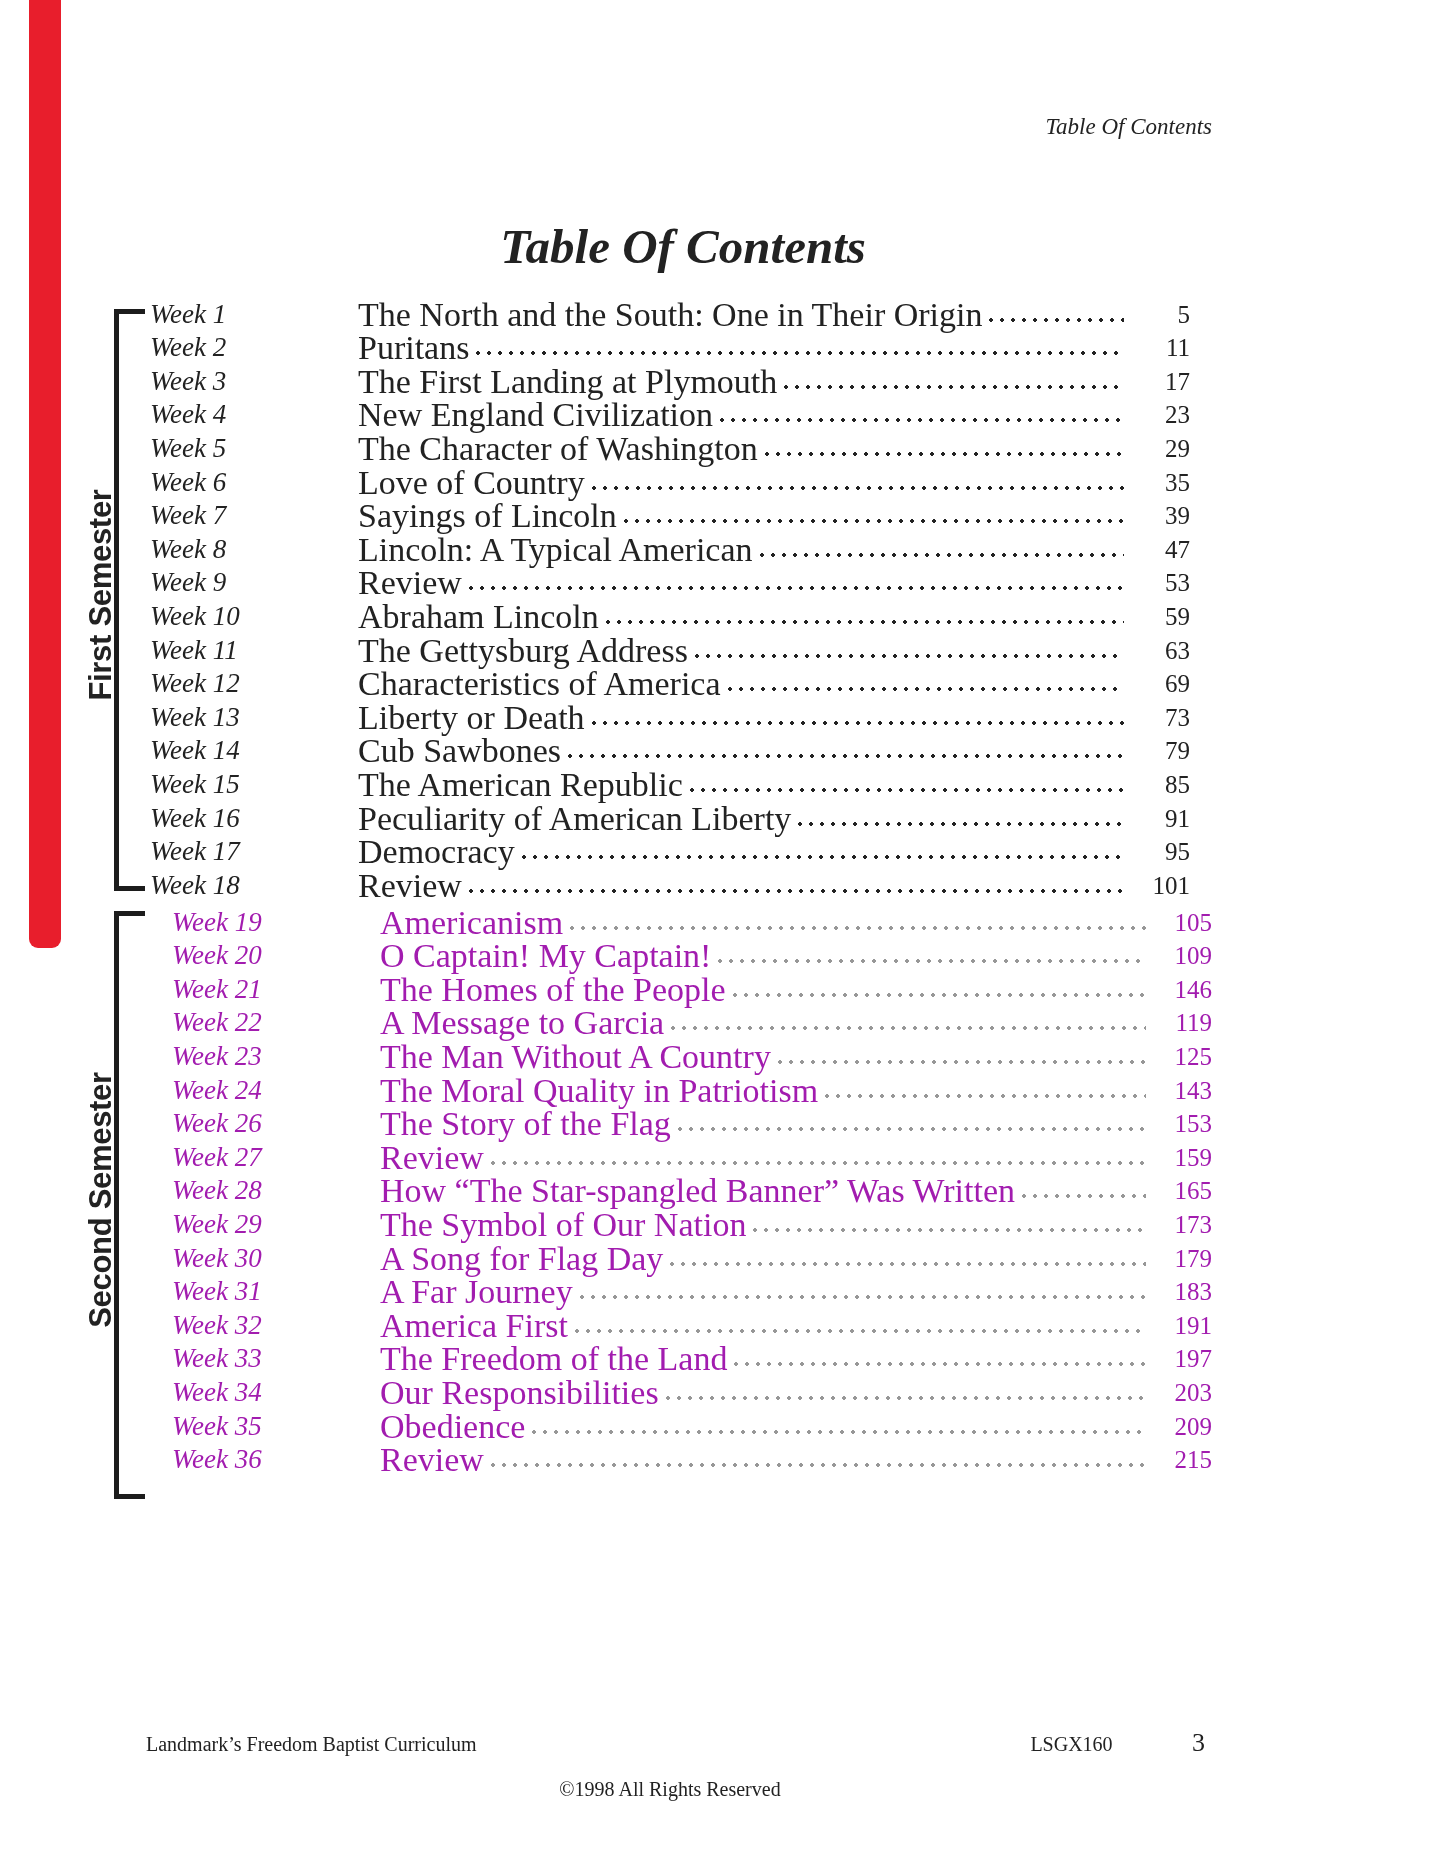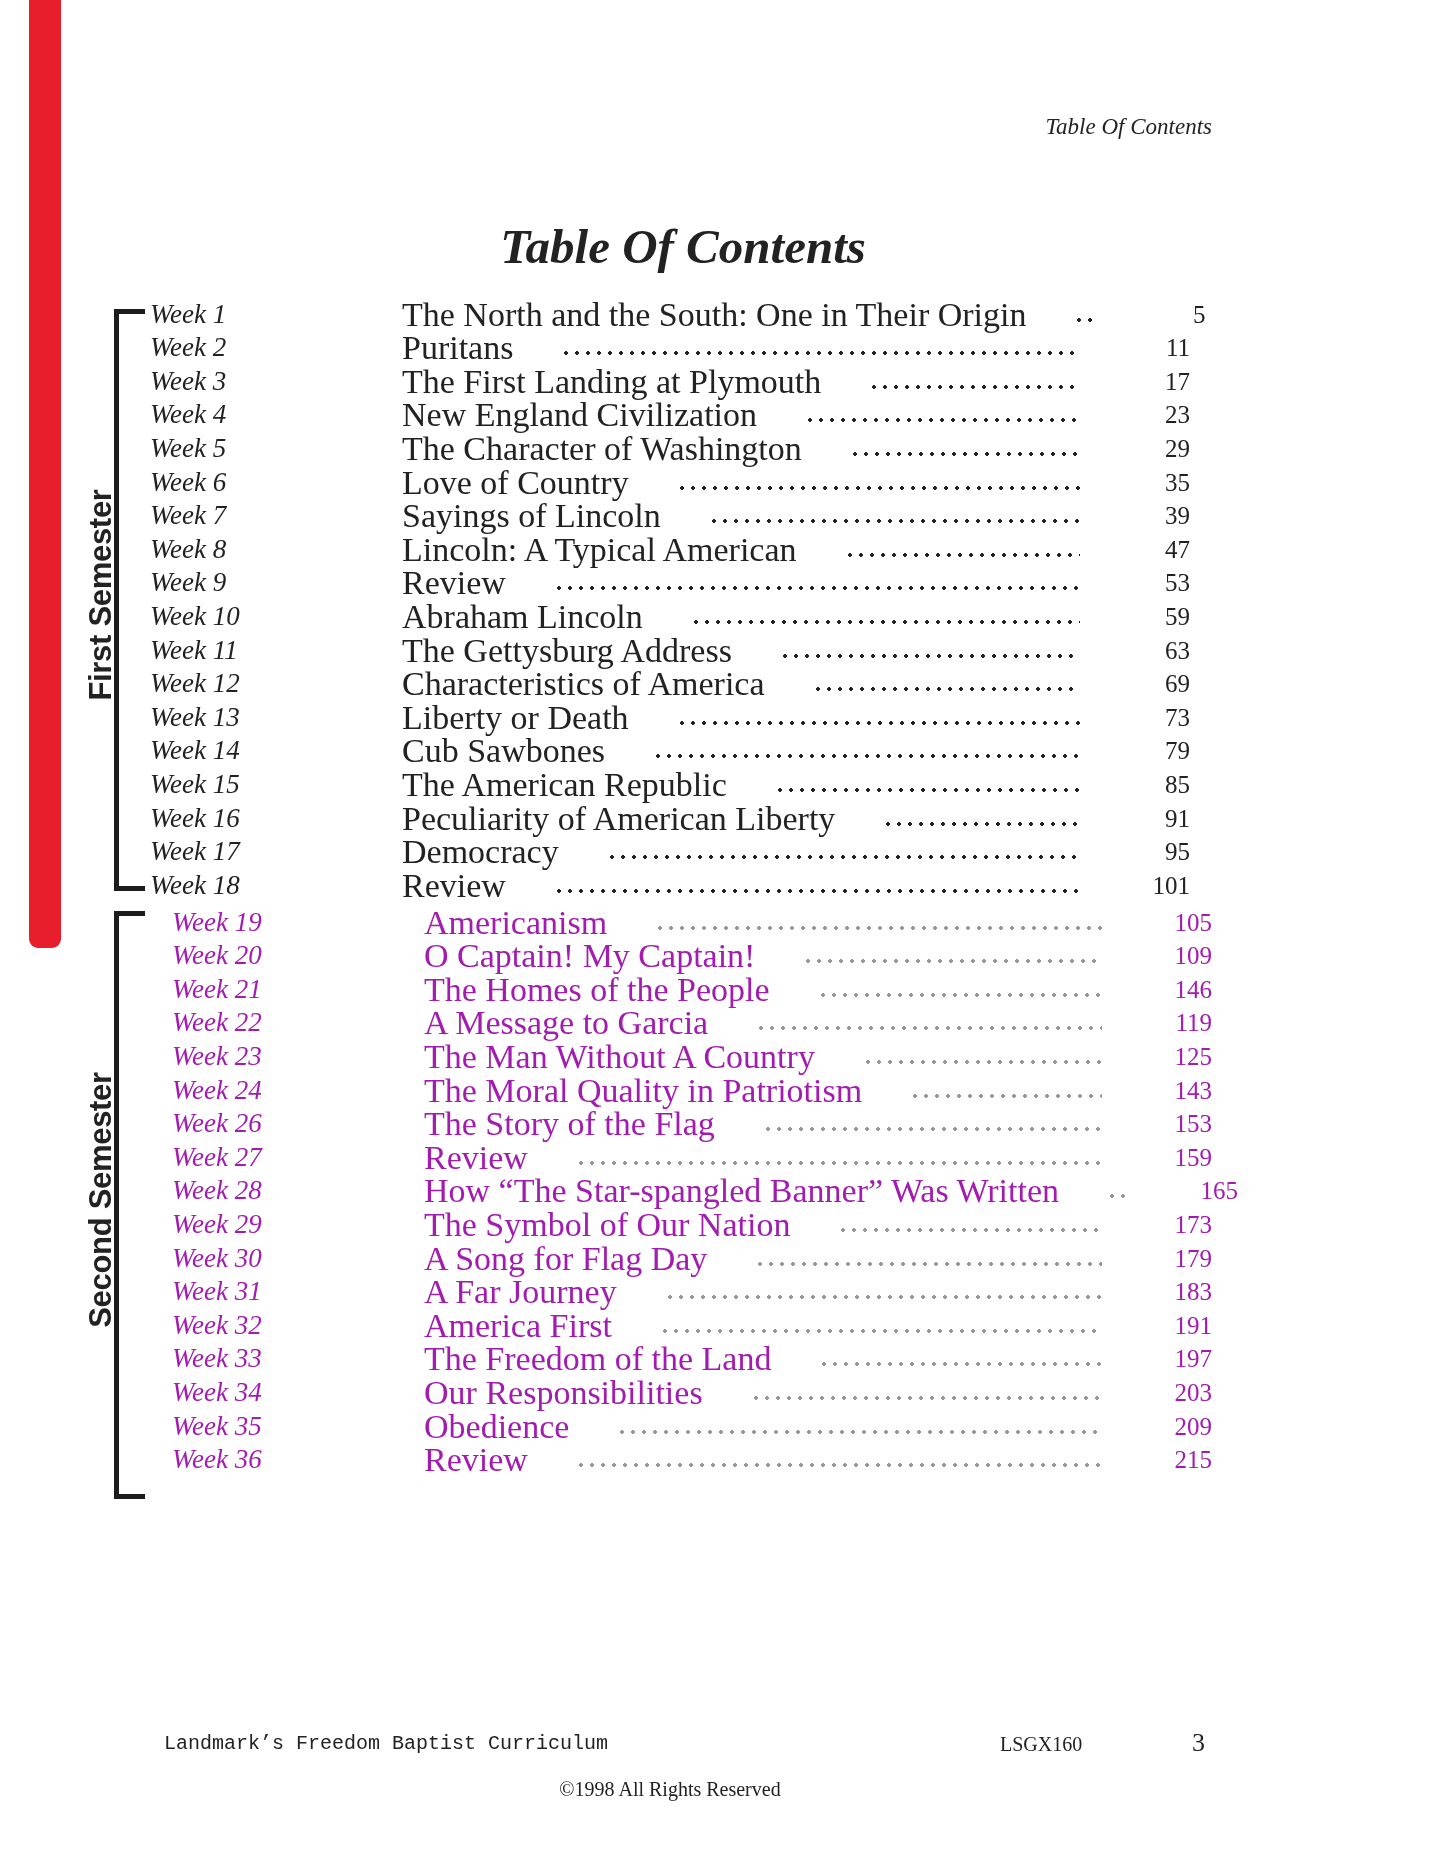--- a/index.html
+++ b/index.html
@@ -35,46 +35,46 @@
     transform:rotate(-90deg);transform-origin:center center;
   }
   .sem1-label{left:-9px;top:578px;width:220px;}
   .sem2-label{left:-34px;top:1183px;width:270px;}
   .rows{
     position:absolute;left:150px;width:1040px;
   }
   .rows-1{top:296px;}
   .rows-2{top:904px;}
   .row{
-    display:flex;align-items:flex-end;height:33.6px;gap:44px;
+    display:flex;align-items:flex-end;height:33.6px;
   }
   .week{
     width:208px;flex:0 0 208px;font-style:italic;font-size:27px;line-height:31px;
     white-space:nowrap;
   }
   .entry{
     font-size:34px;line-height:31px;white-space:nowrap;font-family:Liberation Serif, serif;
   }
   .leader{
     flex:1 1 auto;min-width:18px;height:4px;margin:0 12px 8px 7px;
     background-image:radial-gradient(circle at 2px 2px,var(--ink,#222) 1.6px,transparent 2.1px);
     background-size:11px 4px;background-repeat:repeat-x;background-position:left bottom;
   }
   .pnum{
     flex:0 0 54px;width:54px;text-align:right;font-size:25px;line-height:30px;
   }
   .footer-left{
-    position:absolute;left:164px;top:1732px;font-size:20px;line-height:24px;white-space:nowrap;font-family:Liberation Mono, monospace;
+    position:absolute;left:146px;top:1732px;font-size:20px;line-height:24px;white-space:nowrap;
   }
   .footer-center{
     position:absolute;left:150px;top:1732px;width:1040px;text-align:center;
     font-size:20px;line-height:24px;white-space:nowrap;margin-top:45px;
   }
   .footer-code{
-    position:absolute;left:1000px;top:1732px;width:143px;text-align:left;
+    position:absolute;left:1000px;top:1732px;width:143px;text-align:center;
     font-size:20px;line-height:24px;white-space:nowrap;
   }
   .footer-page{
     position:absolute;left:1150px;top:1728px;width:55px;text-align:right;
     font-size:26px;line-height:30px;
   }
 </style>
 </head>
 <body>
 

